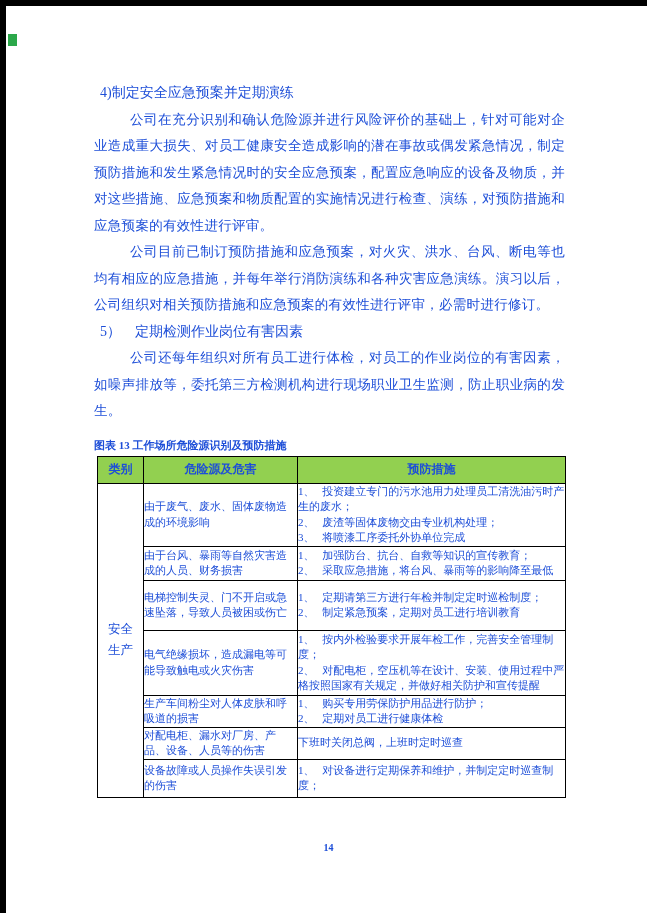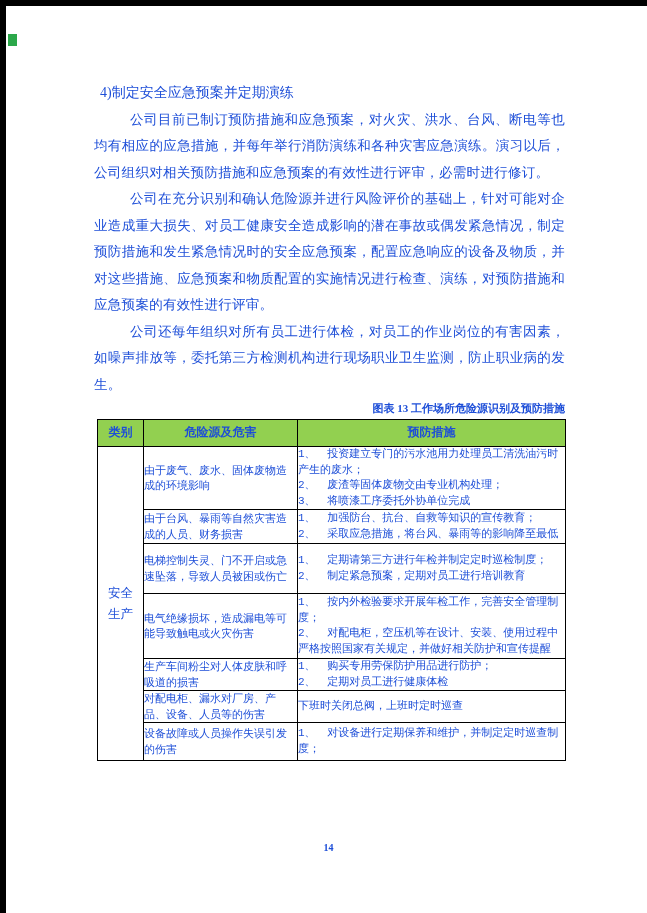--- a/index.html
+++ b/index.html
@@ -21,22 +21,22 @@
   .h-num{
     font-size:14px;line-height:26.5px;padding-left:6px;
     font-weight:normal;margin:0;
   }
   .para{
     font-size:13.5px;line-height:26.5px;margin:0;
     text-align:justify;text-indent:36px;
     letter-spacing:0.3px;
   }
   .table-caption{
-    font-size:11px;font-weight:bold;text-align:right;
-    margin:3px 0 4px 0;line-height:14px;
+    font-size:11px;font-weight:bold;text-align:left;
+    margin:13px 0 4px 0;line-height:14px;
   }
   table.hazard{
     border-collapse:collapse;table-layout:fixed;
     width:468px;margin-left:3px;
     font-size:11px;line-height:15.5px;
   }
   table.hazard th,table.hazard td{
     border:1px solid #000;
     vertical-align:middle;
     padding:0;
@@ -50,21 +50,21 @@
   }
   td.cat-cell{
     text-align:center;font-size:12.5px;line-height:21px;
   }
   td.haz-cell{
     padding:1px 4px 1px 6px;
   }
   td.mea-cell{
     padding:1px 2px 1px 6px;
   }
-  .measure-item{word-spacing:5px;font-family:Liberation Mono, monospace;}
+  .measure-item{word-spacing:5px;}
   #table-body tr:nth-child(1){height:62px;}
   #table-body tr:nth-child(2){height:34px;}
   #table-body tr:nth-child(3){height:50px;}
   #table-body tr:nth-child(4){height:65px;}
   #table-body tr:nth-child(5){height:32px;}
   #table-body tr:nth-child(6){height:32px;}
   #table-body tr:nth-child(7){height:38px;}
   .page-number{
     position:absolute;left:0;right:0;top:836px;
     text-align:center;font-size:10px;font-weight:bold;
@@ -73,22 +73,23 @@
 </head>
 <body>
 
 <div class="page">
 
   <div class="corner-marker" style="background: rgb(43, 168, 74);"></div>
 
   <div class="content">
 
     <p class="h-num">4)制定安全应急预案并定期演练</p>
+    <p class="para">公司在充分识别和确认危险源并进行风险评价的基础上，针对可能对企业造成重大损失、对员工健康安全造成影响的潜在事故或偶发紧急情况，制定预防措施和发生紧急情况时的安全应急预案，配置应急响应的设备及物质，并对这些措施、应急预案和物质配置的实施情况进行检查、演练，对预防措施和应急预案的有效性进行评审。</p>
     <p class="para">公司目前已制订预防措施和应急预案，对火灾、洪水、台风、断电等也均有相应的应急措施，并每年举行消防演练和各种灾害应急演练。演习以后，公司组织对相关预防措施和应急预案的有效性进行评审，必需时进行修订。</p>
-    <p class="para">公司在充分识别和确认危险源并进行风险评价的基础上，针对可能对企业造成重大损失、对员工健康安全造成影响的潜在事故或偶发紧急情况，制定预防措施和发生紧急情况时的安全应急预案，配置应急响应的设备及物质，并对这些措施、应急预案和物质配置的实施情况进行检查、演练，对预防措施和应急预案的有效性进行评审。</p>
+    <p class="h-num">5）　定期检测作业岗位有害因素</p>
     <p class="para">公司还每年组织对所有员工进行体检，对员工的作业岗位的有害因素，如噪声排放等，委托第三方检测机构进行现场职业卫生监测，防止职业病的发生。</p>
 
     <div class="table-caption">图表 13 工作场所危险源识别及预防措施</div>
 
     <table class="hazard">
       <colgroup>
         <col class="c-cat">
           <col class="c-haz">
           <col class="c-mea">
       </colgroup>

